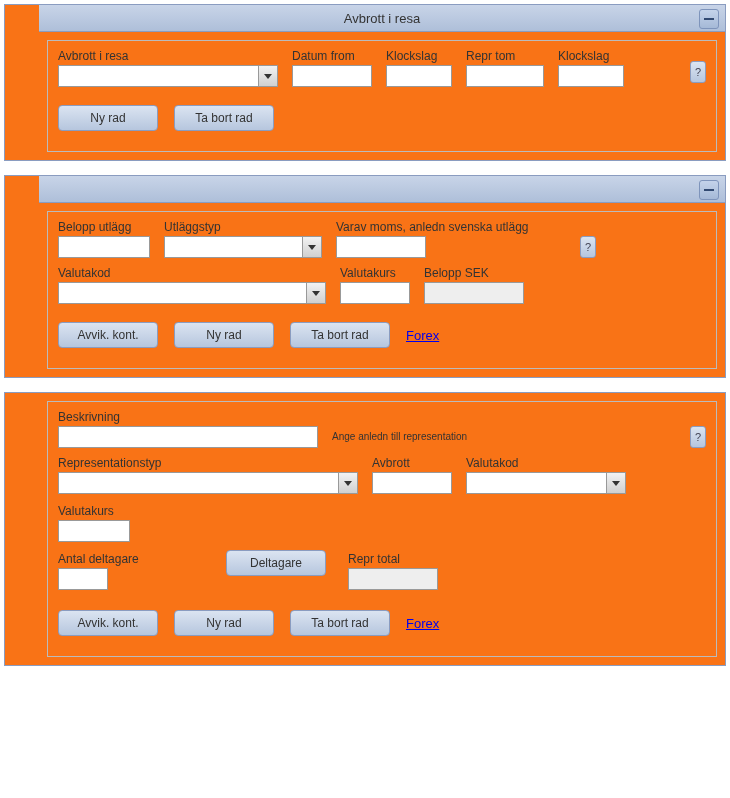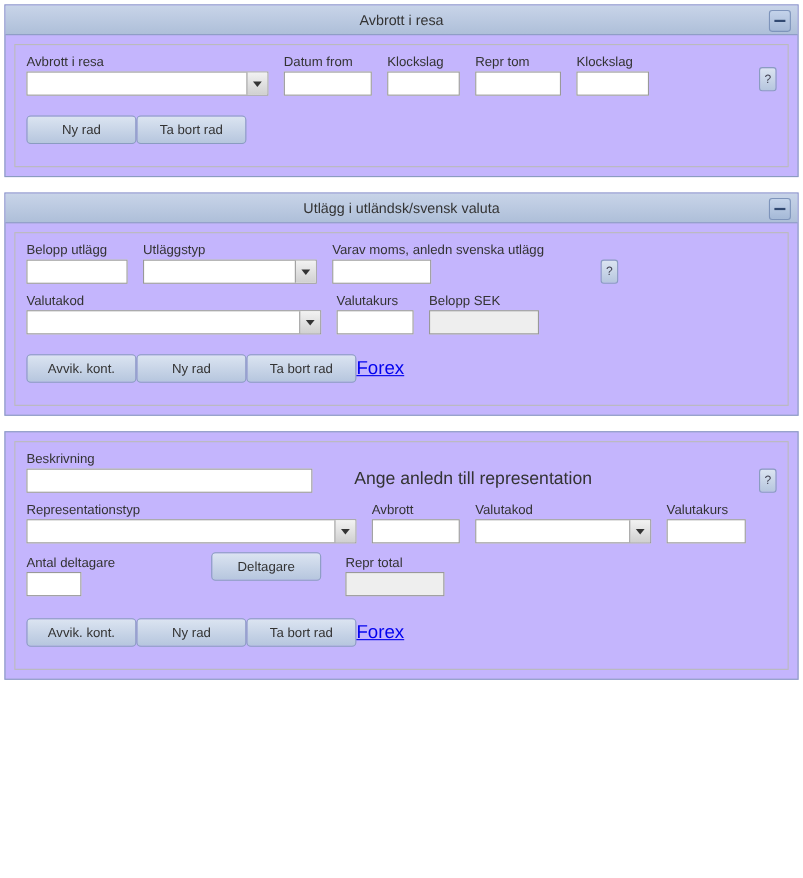--- a/index.html
+++ b/index.html
@@ -7,21 +7,22 @@
     font-family: Verdana, Arial, sans-serif;
     font-size: 12px;
     background: #ffffff;
     margin: 0;
     padding: 4px;
     color: #333;
   }
   .panel {
     border: 1px solid #8a9cc0;
     margin-bottom: 14px;
-    background: #c4b5fd;
+    background: #f97316;
+    padding-left: 34px;
   }
   .panel-header {
     background: linear-gradient(#c8d4e8, #aebfd9);
     border-bottom: 1px solid #8a9cc0;
     position: relative;
     height: 27px;
     display: flex;
     align-items: center;
     justify-content: center;
     font-size: 13px;
@@ -111,48 +112,48 @@
     background: linear-gradient(#dbe4f1, #b6c6de);
     color: #333;
     font-size: 12px;
     cursor: pointer;
     display: inline-flex;
     align-items: center;
     justify-content: center;
   }
   .btnrow {
     display: flex;
+    gap: 16px;
     align-items: center;
     margin-top: 18px;
   }
   .help {
     width: 16px;
     height: 22px;
     border: 1px solid #8a9cc0;
     border-radius: 3px;
     background: linear-gradient(#dbe4f1, #b6c6de);
     display: flex;
     align-items: center;
     justify-content: center;
     font-size: 11px;
     color: #445;
     cursor: pointer;
   }
   a.link {
     color: #0000EE;
     text-decoration: underline;
-    font-size: 17px;
+    font-size: 13px;
     cursor: pointer;
   }
   .inline-text {
     align-self: center;
     padding-top: 14px;
-    font-size: 16px;
-    color: #333;
-    margin-left: 24px;
+    font-size: 10px;
+    color: #333;
   }
 </style>
 </head>
 <body>
 
 <div class="panel">
   <div class="panel-header">
     <span>Avbrott i resa</span>
     <div class="collapse">
         <span class="bar"></span>
@@ -188,21 +189,20 @@
     </div>
     <div class="btnrow">
       <div class="btn">Ny rad</div>
       <div class="btn">Ta bort rad</div>
     </div>
   </div>
 </div>
 
 <div class="panel">
   <div class="panel-header">
-    <span>Utlägg i utländsk/svensk valuta</span>
     <div class="collapse">
         <span class="bar"></span>
       </div>
   </div>
   <div class="panel-body">
     <div class="row">
       <div class="field" style="width:92px">
         <label>Belopp utlägg</label>
         <input type="text" style="">
       </div>

